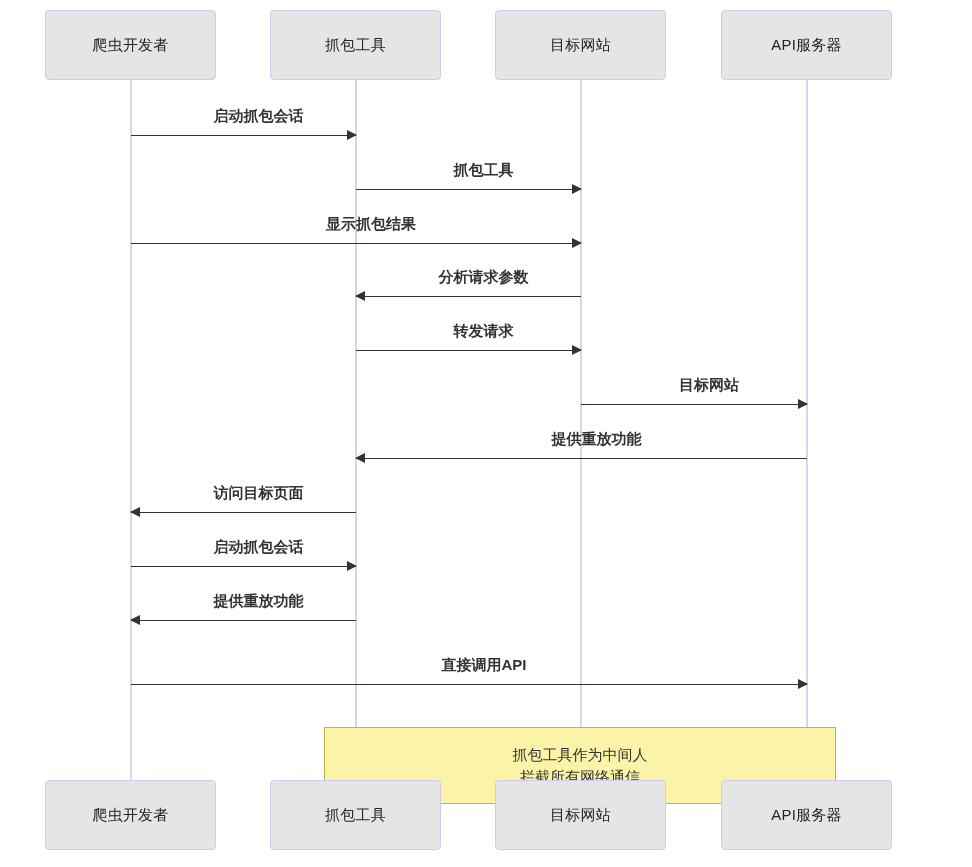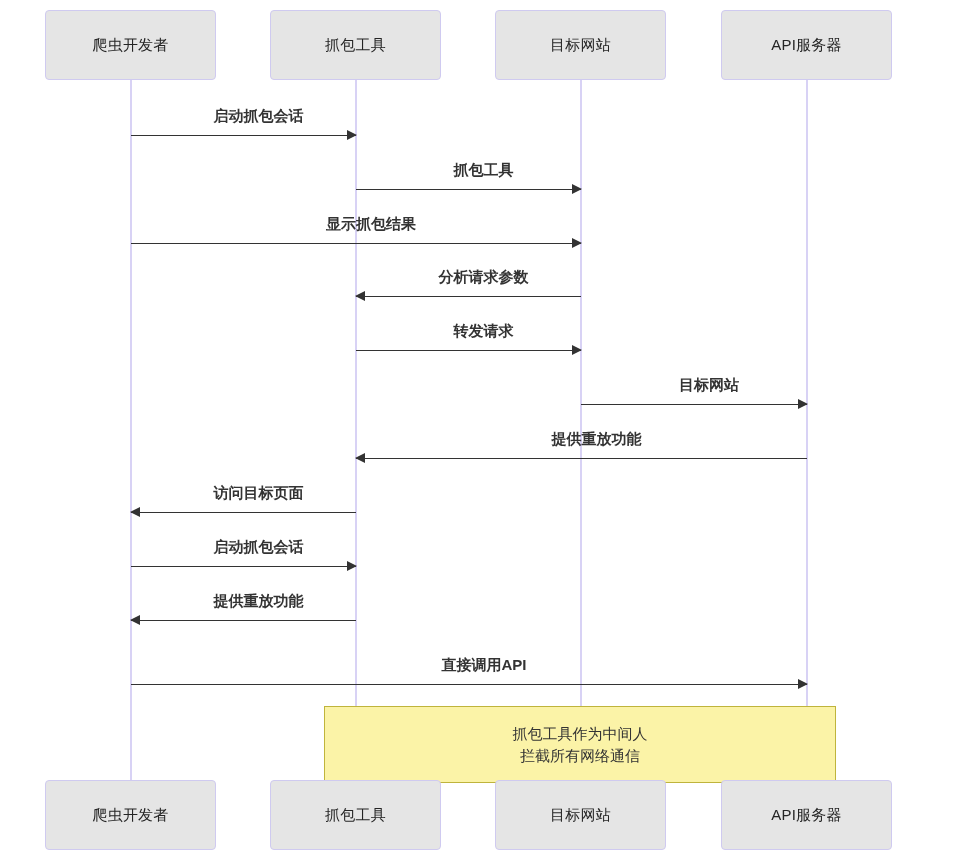--- a/index.html
+++ b/index.html
@@ -182,21 +182,21 @@
         <div class="msg-label">提供重放功能</div>
       </div>
       <div class="msg" style="left: 131px; top: 684px; width: 676px;">
         <div class="msg-line"></div>
         <div class="msg-head right"></div>
         <div class="msg-label">直接调用API</div>
       </div>
     </div>
 
   <div id="note-layer">
-      <div class="note" style="left: 324px; top: 706px; width: 512px; height: 77px;">
+      <div class="note" style="left: 324px; top: 727px; width: 512px; height: 77px;">
         <div class="note-line">抓包工具作为中间人</div>
         <div class="note-line">拦截所有网络通信</div>
       </div>
     </div>
 
   <div id="participants-bottom">
       <div class="participant" style="left: 45px; top: 780px; width: 171px; height: 70px;">
         <span class="participant-label">爬虫开发者</span>
       </div>
       <div class="participant" style="left: 270px; top: 780px; width: 171px; height: 70px;">

